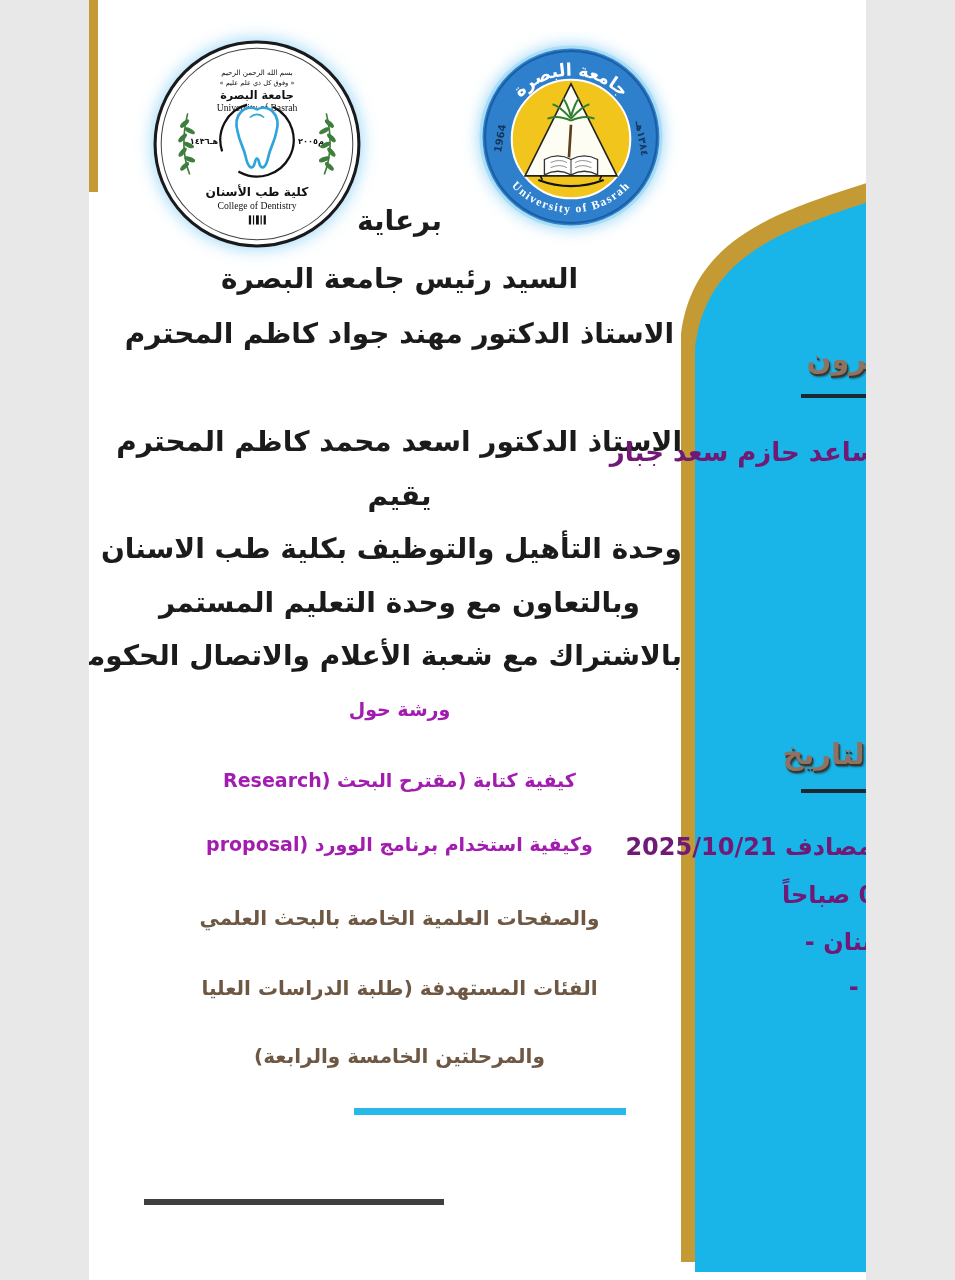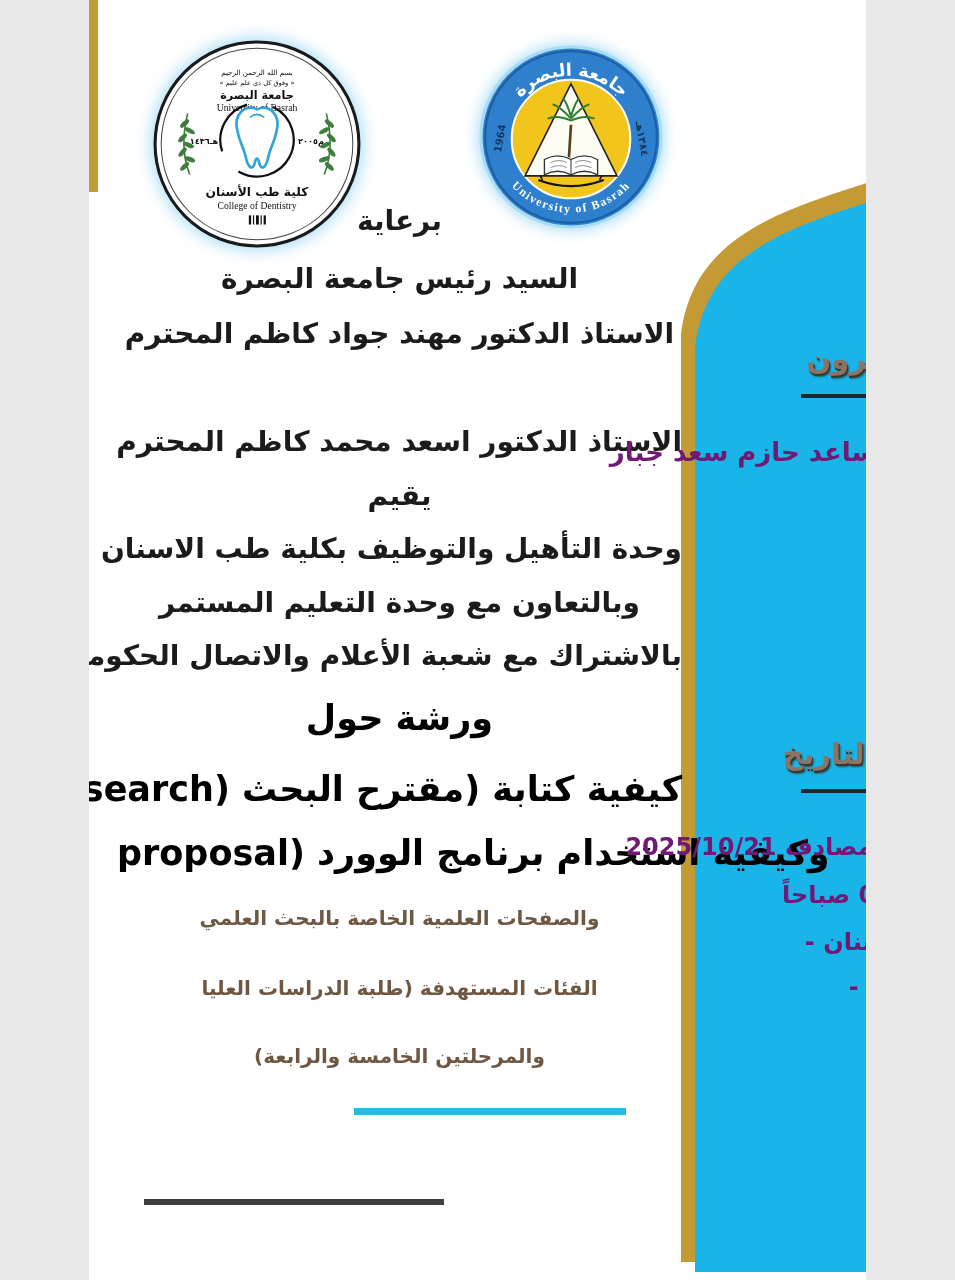--- a/index.html
+++ b/index.html
@@ -10,21 +10,21 @@
   
   .panel-svg{position:absolute;left:590px;top:0;width:365px;height:1280px;}
   
   .logo{position:absolute;}
   .logo-dent{left:62px;top:38px;width:212px;height:212px;filter:drop-shadow(0 0 9px rgba(130,205,245,.9));}
   .logo-univ{left:390px;top:45px;width:184px;height:184px;filter:drop-shadow(0 0 8px rgba(130,205,245,.85));}
   
   .main-col{position:absolute;left:28px;top:0;width:565px;height:1280px;}
   .ml{position:absolute;left:0;right:0;text-align:center;font-weight:bold;font-size:28px;
       color:#1b1b1b;white-space:nowrap;}
-  .ml.gold{color:#000000;font-size:35px;}
+  .ml.gold{color:#a21caf;font-size:19px;}
   .ml.brown{color:#6e5843;font-size:20px;}
   .ml.footer{color:#1d4b94;font-size:29px;}
   .bar{position:absolute;}
   .bar-cyan{left:265px;top:1108px;width:272px;height:7px;background:#29b9e9;}
   .bar-dark{left:55px;top:1199px;width:300px;height:6px;background:#3f3f3f;}
   
   .sb{position:absolute;left:598px;top:0;width:350px;height:1280px;}
   .sb-title{position:absolute;left:60px;right:10px;text-align:center;font-weight:bold;font-size:29px;
             color:#8d7363;text-shadow:1px 2px 0 #3a362f,2px 3px 2px rgba(25,25,25,.55);white-space:nowrap;}
   .sb-underline{position:absolute;left:114px;width:194px;height:4px;background:#1b2731;}

